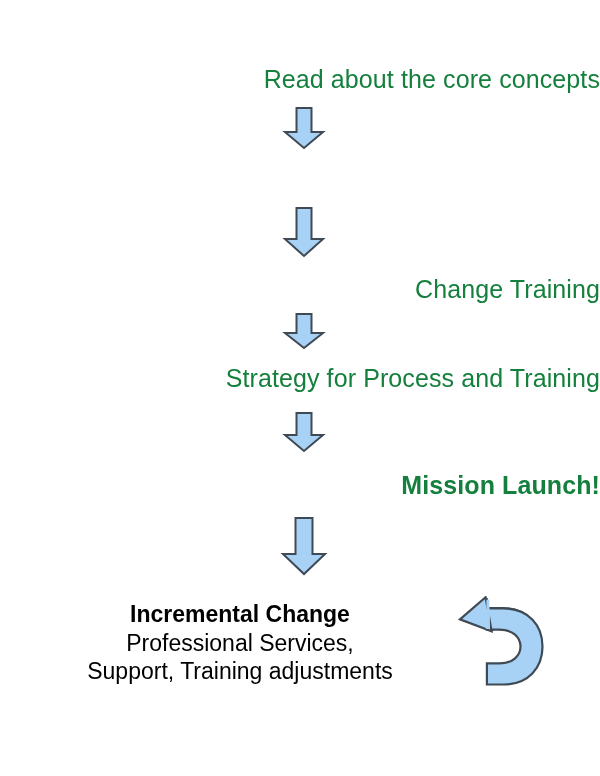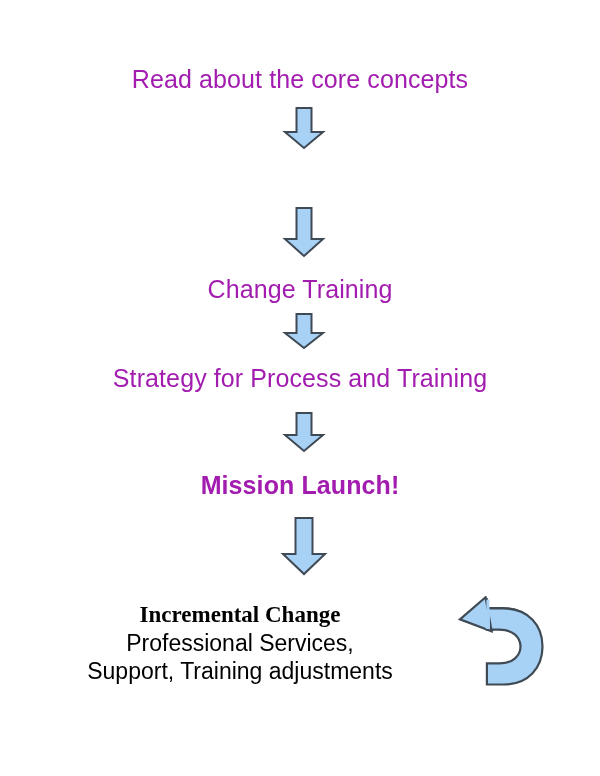--- a/index.html
+++ b/index.html
@@ -21,25 +21,25 @@
     position: absolute;
     left: 0; top: 0;
     width: 600px;
     height: 776px;
   }
 
   .step-text {
     position: absolute;
     left: 0;
     width: 600px;
-    text-align: center;
+    text-align: right;
     font-size: 25px;
     line-height: 30px;
     letter-spacing: 0.1px;
-    color: #a21caf;
+    color: #15803d;
     white-space: nowrap;
   }
 
   
   .row-0 { top: 64px; }
   .row-1 { top: 163px; }
   .row-2 { top: 274px; }
   .row-3 { top: 363px; }
   .row-4 { top: 470px; font-weight: bold; }
 
@@ -78,21 +78,20 @@
   }
   .bottom-line {
     font-size: 23px;
     line-height: 28px;
     color: #000000;
   }
   .bottom-line.bold {
     font-weight: bold;
     font-size: 23px;
     line-height: 29px;
-    font-family: Liberation Serif, serif;
   }
 
   .curved-arrow {
     position: absolute;
     left: 456px;
     top: -4px;
   }
   .curved-arrow svg { display: block; }
 </style>
 </head>

